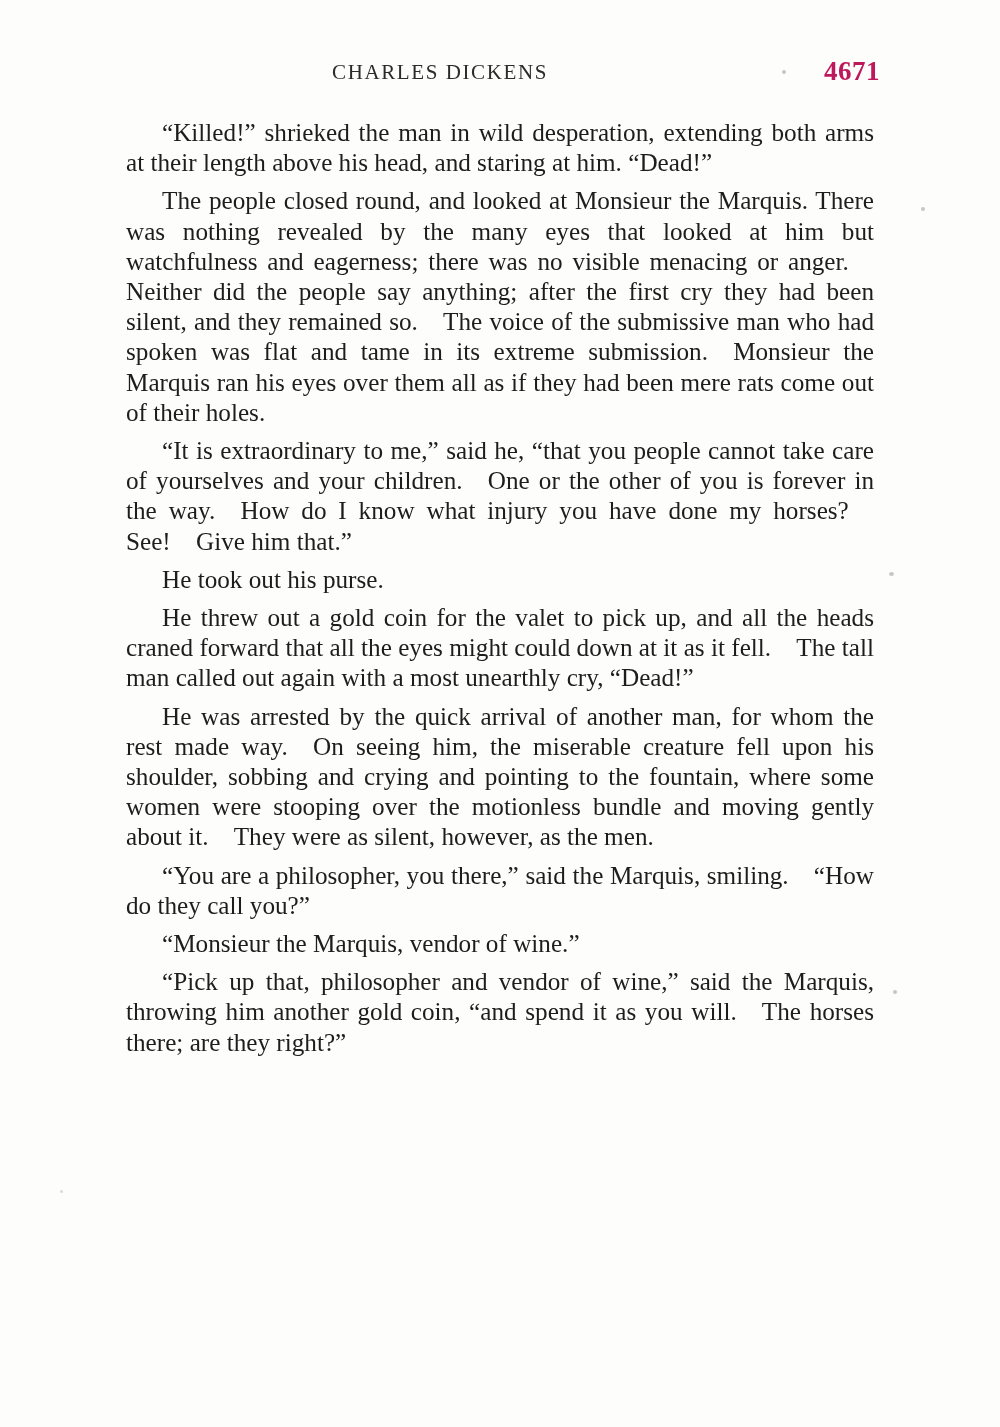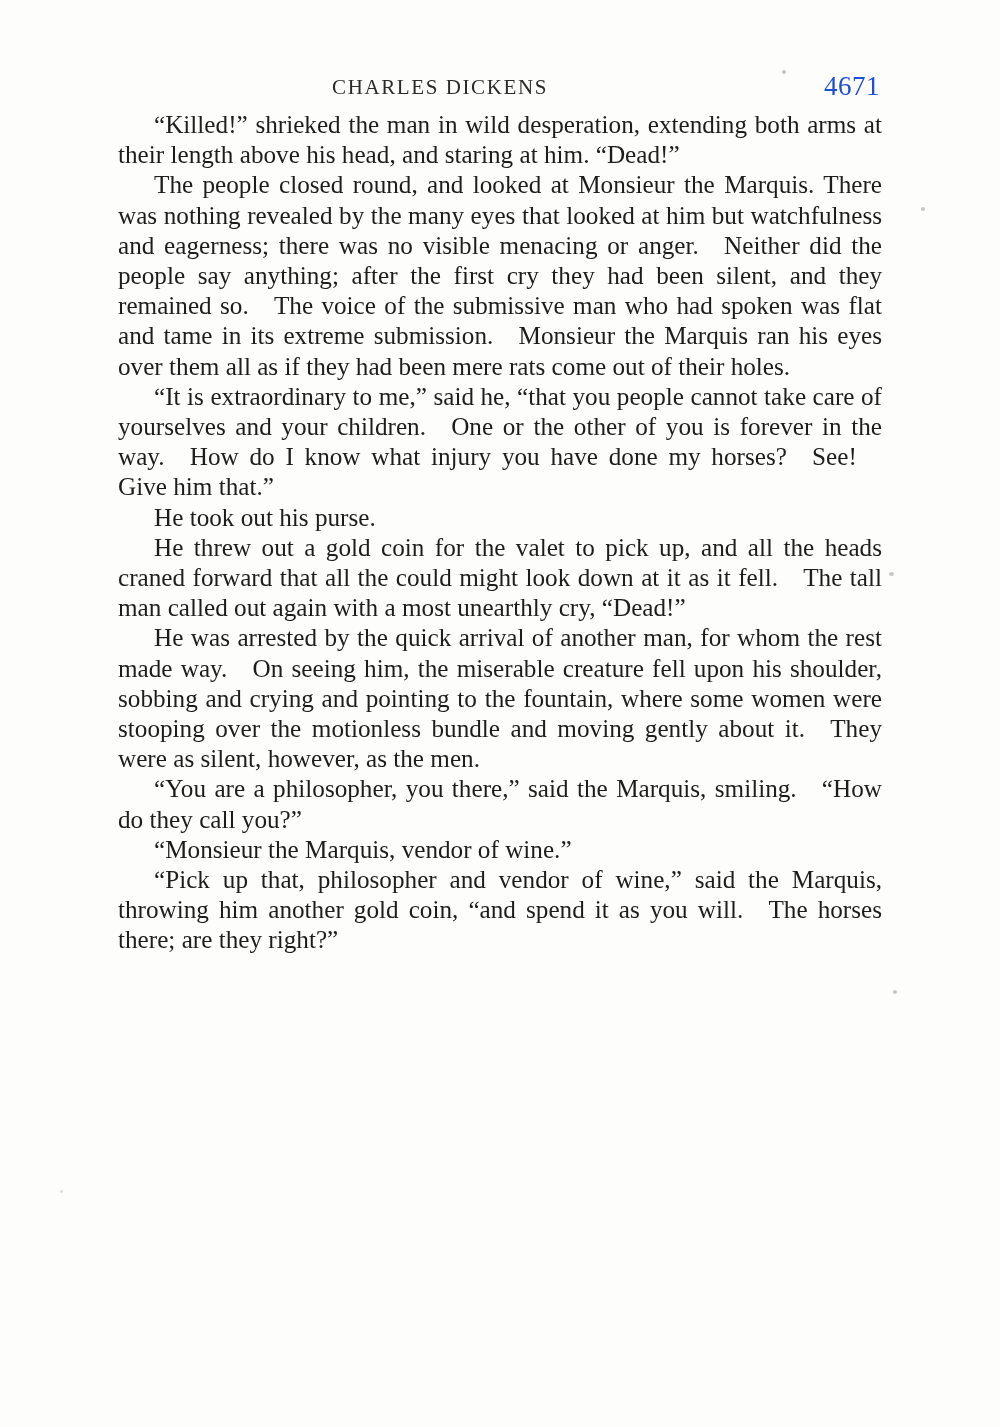--- a/index.html
+++ b/index.html
@@ -22,54 +22,54 @@
     width: 1000px;
     height: 1427px;
     background: #fdfdfb;
   }
   .header {
     position: absolute;
     left: 120px;
     top: 60px;
     width: 760px;
     height: 34px;
-    margin-top: 15px;
   }
   .running-head {
     position: absolute;
     left: 0;
     top: 0;
     width: 640px;
     text-align: center;
     font-size: 21px;
     letter-spacing: 1.6px;
     color: #2b2b2b;
     font-family: "Liberation Serif", serif;
   }
   .folio {
     position: absolute;
     right: 0;
     top: -4px;
     font-size: 27px;
-    color: #1d4ed8;
+    color: #be185d;
     letter-spacing: 0.5px;
+    font-weight: bold;
   }
   .body-text {
     position: absolute;
     left: 118px;
     top: 110px;
     width: 764px;
     font-size: 25.2px;
     line-height: 30.2px;
     text-align: justify;
     text-justify: inter-word;
     color: #1d1d1d;
   }
   .body-text p {
-    margin: 0;
+    margin: 8px;
     text-indent: 36px;
   }
   
   .speck {
     position: absolute;
     background: #9a9a94;
     border-radius: 50%;
     opacity: 0.55;
   }
   .s1 { left: 782px; top: 70px; width: 4px; height: 4px; }
@@ -86,21 +86,21 @@
   <div class="header">
     <div class="running-head">CHARLES DICKENS</div>
     <div class="folio">4671</div>
   </div>
 
   <div class="body-text">
     <p>“Killed!” shrieked the man in wild desperation, extending both arms at their length above his head, and staring at him. “Dead!”</p>
     <p>The people closed round, and looked at Monsieur the Marquis. There was nothing revealed by the many eyes that looked at him but watchfulness and eagerness; there was no visible menacing or anger. Neither did the people say anything; after the first cry they had been silent, and they remained so. The voice of the submissive man who had spoken was flat and tame in its extreme submission. Monsieur the Marquis ran his eyes over them all as if they had been mere rats come out of their holes.</p>
     <p>“It is extraordinary to me,” said he, “that you people cannot take care of yourselves and your children. One or the other of you is forever in the way. How do I know what injury you have done my horses? See! Give him that.”</p>
     <p>He took out his purse.</p>
-    <p>He threw out a gold coin for the valet to pick up, and all the heads craned forward that all the could might look down at it as it fell. The tall man called out again with a most unearthly cry, “Dead!”</p>
+    <p>He threw out a gold coin for the valet to pick up, and all the heads craned forward that all the eyes might could down at it as it fell. The tall man called out again with a most unearthly cry, “Dead!”</p>
     <p>He was arrested by the quick arrival of another man, for whom the rest made way. On seeing him, the miserable creature fell upon his shoulder, sobbing and crying and pointing to the fountain, where some women were stooping over the motionless bundle and moving gently about it. They were as silent, however, as the men.</p>
     <p>“You are a philosopher, you there,” said the Marquis, smiling. “How do they call you?”</p>
     <p>“Monsieur the Marquis, vendor of wine.”</p>
     <p>“Pick up that, philosopher and vendor of wine,” said the Marquis, throwing him another gold coin, “and spend it as you will. The horses there; are they right?”</p>
   </div>
 
   <div class="speck s1"></div>
   <div class="speck s2"></div>
   <div class="speck s3"></div>
   <div class="speck s4"></div>

